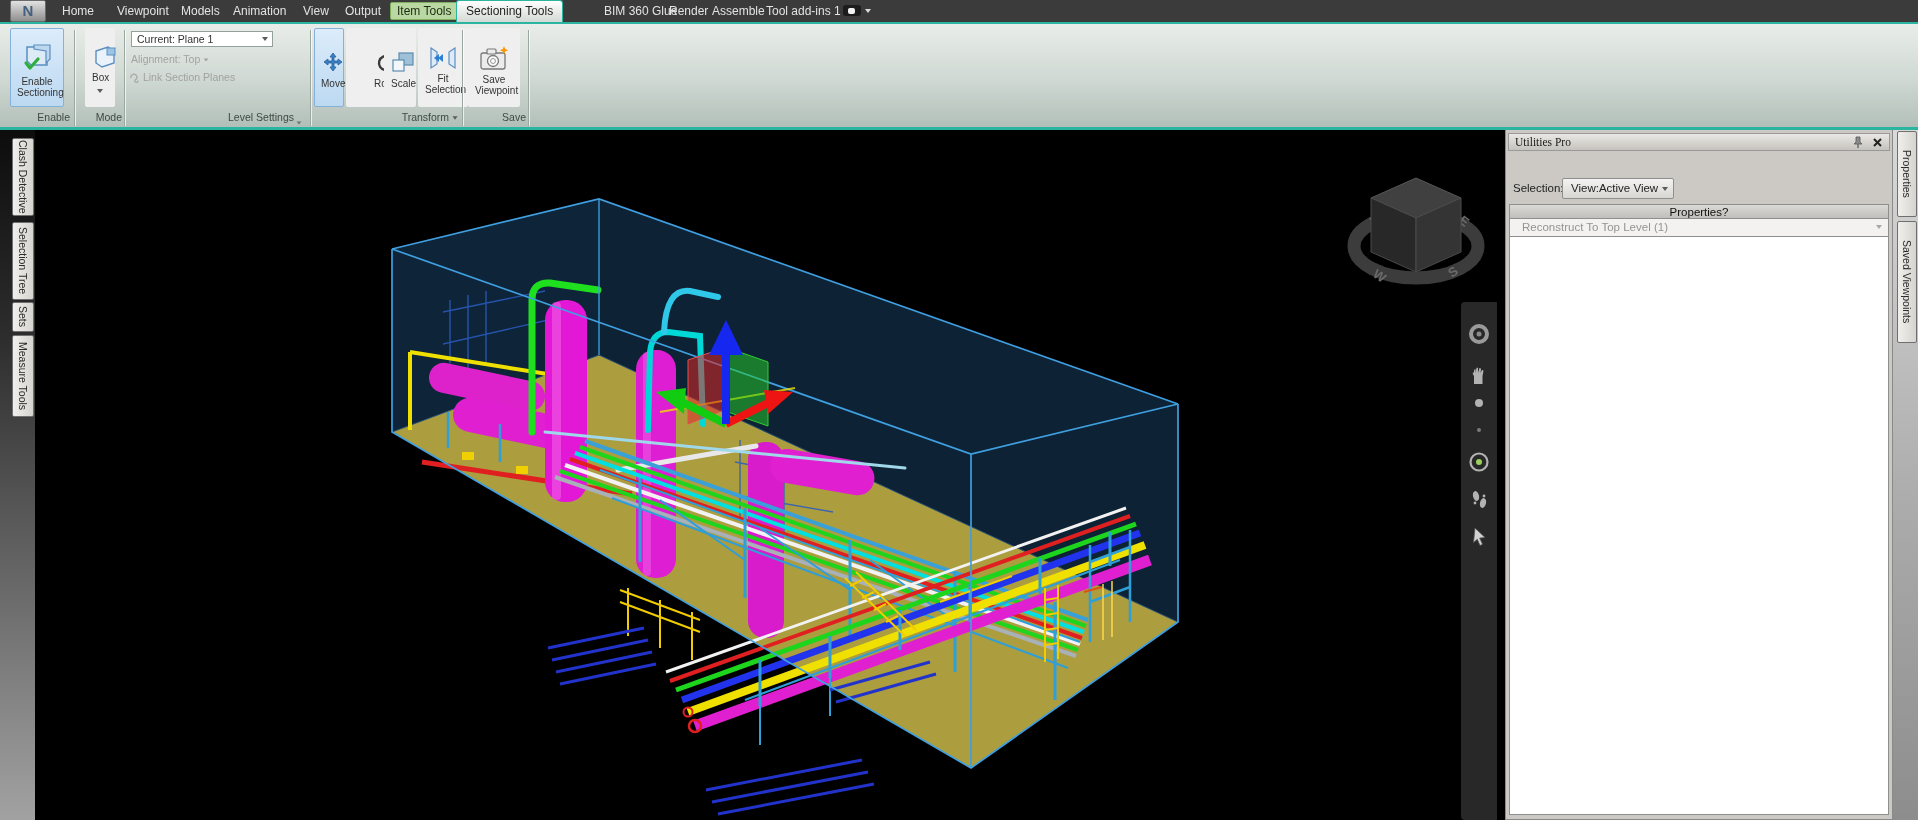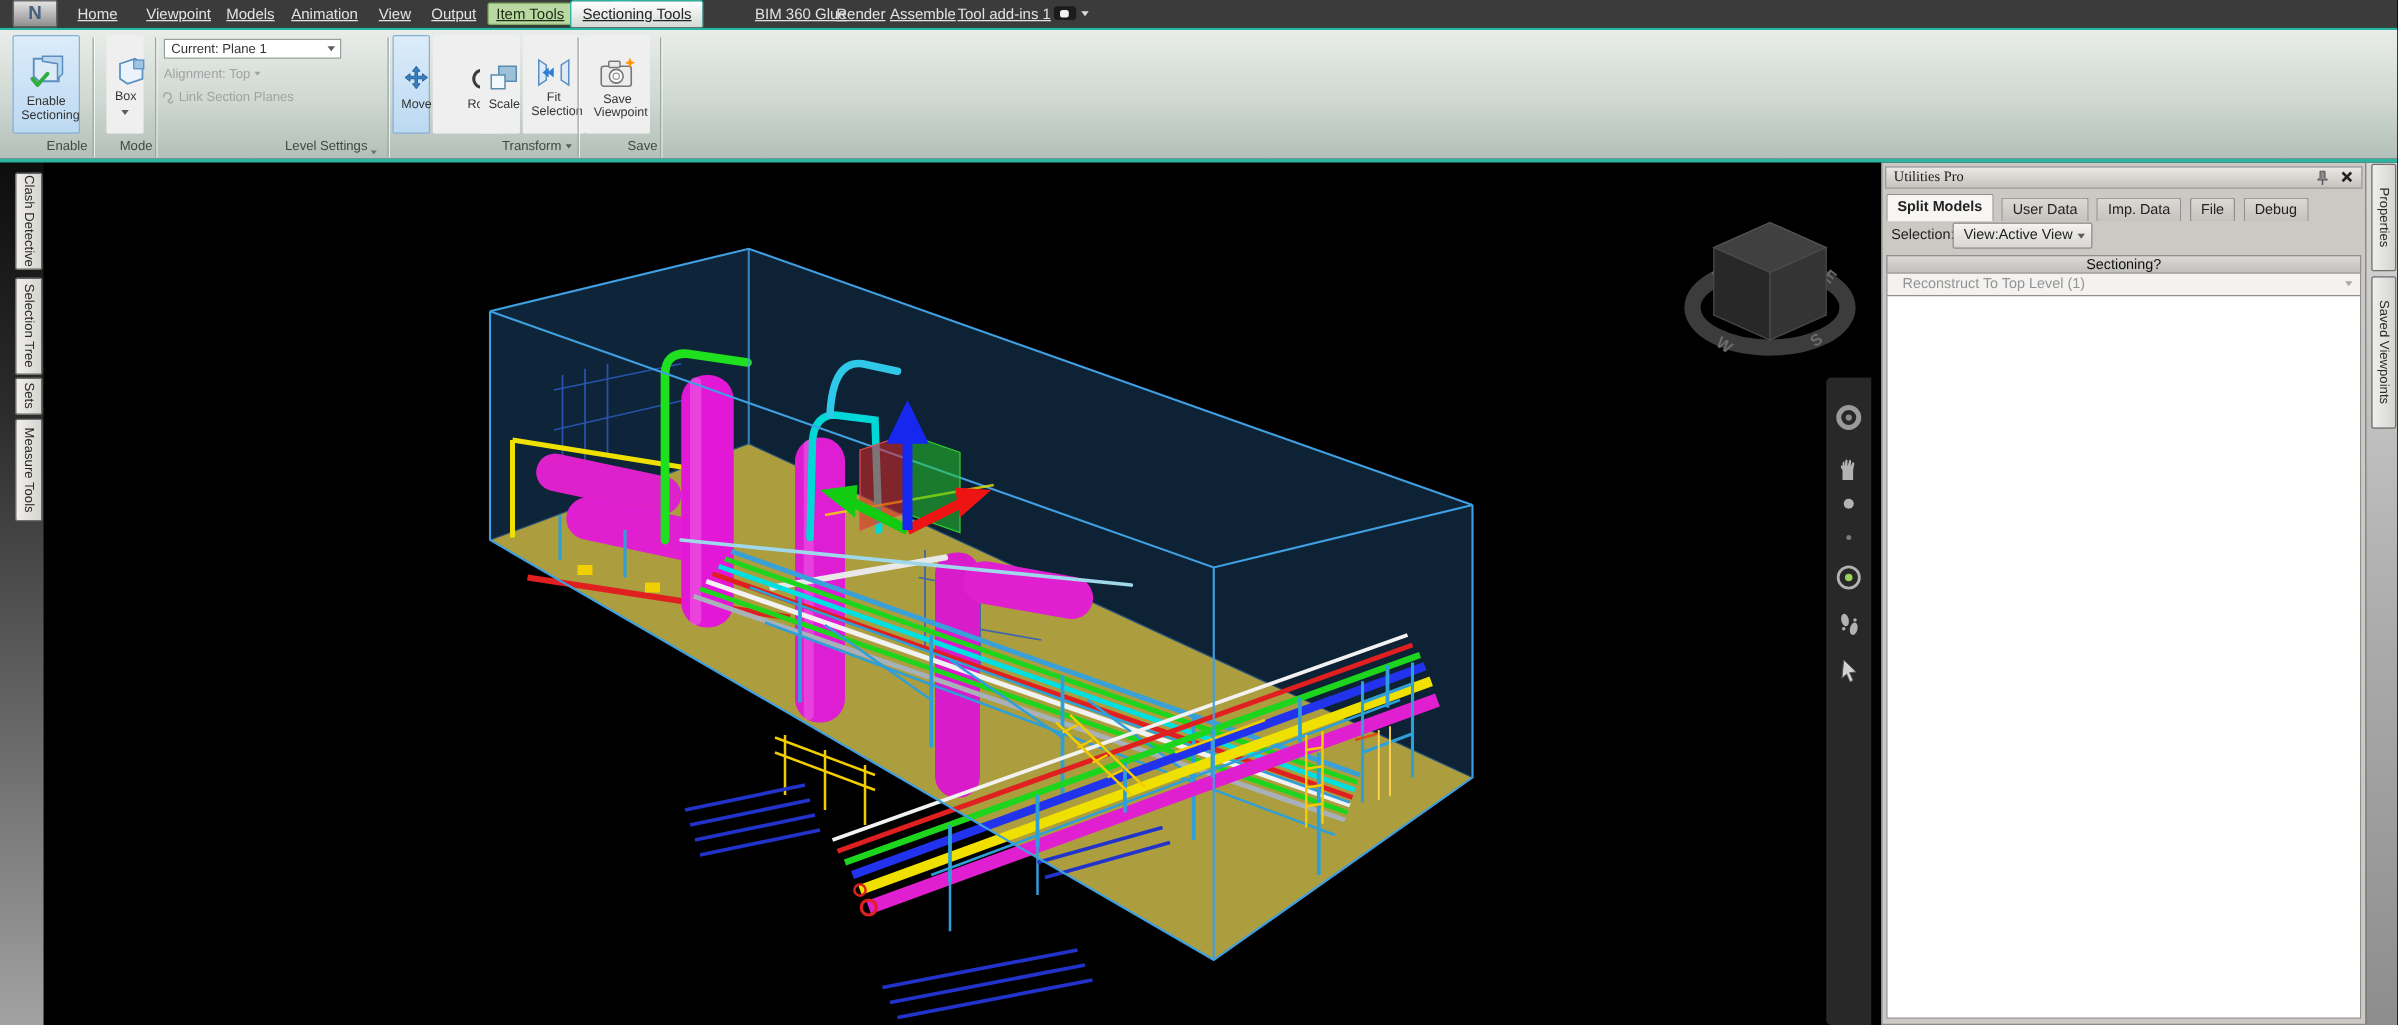--- a/index.html
+++ b/index.html
@@ -5,21 +5,21 @@
   html,body{margin:0;padding:0;}
   body{width:1918px;height:820px;position:relative;overflow:hidden;background:#000;
        font-family:"Liberation Sans",sans-serif;-webkit-font-smoothing:antialiased;}
 
   
   .menubar{position:absolute;left:0;top:0;width:1918px;height:22px;background:#3b3b3b;z-index:30;}
   .titlebar-frag{position:absolute;top:0;height:4px;background:#3a7fd0;}
   .app-icon{position:absolute;left:10px;top:0;width:36px;height:22px;
             background:linear-gradient(180deg,#e2e2e2,#8f8f8f);border:1px solid #6a6a6a;border-radius:2px;
             color:#44607e;font-weight:bold;font-size:15px;line-height:20px;text-align:center;box-sizing:border-box;}
-  .menu-item{position:absolute;top:4px;height:15px;line-height:15px;color:#e3e3e3;font-size:12px;white-space:nowrap;cursor:default;text-decoration:underline;}
+  .menu-item{position:absolute;top:4px;height:15px;line-height:15px;color:#e3e3e3;font-size:12px;white-space:nowrap;cursor:default;}
   .menu-item.hl{top:2px;height:16px;line-height:16px;padding:0 6px;background:#b9d8a2;border:1px solid #7fae5f;
                 border-radius:2px;color:#1d2a14;}
   .menu-item.active{top:0;height:21px;line-height:20px;padding:0 9px;color:#222;
                 background:linear-gradient(180deg,#ffffff,#d3d9d4);border:1px solid #2bb5a0;border-bottom:none;
                 border-radius:3px 3px 0 0;z-index:31;}
   .menu-extra{position:absolute;left:843px;top:5px;width:18px;height:11px;background:#1c1c1c;border-radius:3px;}
   .menu-extra .dot{position:absolute;left:5px;top:2.5px;width:7px;height:6px;background:#f2f2f2;border-radius:2px;}
   .caret{display:inline-block;width:0;height:0;border-left:3.5px solid transparent;border-right:3.5px solid transparent;
          border-top:4px solid #5c5c5c;vertical-align:middle;}
   .caret.white{border-top-color:#dcdcdc;}
@@ -380,29 +380,22 @@
           <path d="M4,1 L8,1 L8,6 L10,8 L2,8 L4,6 Z" fill="#8a8a8a" stroke="#555" stroke-width="0.8"></path>
           <line x1="6" y1="8" x2="6" y2="12" stroke="#555" stroke-width="1.2"></line>
         </svg>
     </span>
     <span class="winbtn" style="right:5px">
       <svg width="11" height="11" viewBox="0 0 11 11">
           <path d="M2,2 L9,9 M9,2 L2,9" stroke="#222" stroke-width="2"></path>
         </svg>
     </span>
   </div>
-  <div class="utabs">
-    <div class="utab active">Split Models</div>
-    <div class="utab">User Data</div>
-    <div class="utab">Imp. Data</div>
-    <div class="utab">File</div>
-    <div class="utab">Debug</div>
-  </div>
   <div class="usel">Selection:</div>
-  <div class="uheader">Sectioning?</div>
+  <div class="uheader">Properties?</div>
   <div class="urow">
     <span>Reconstruct To Top Level (1)</span>
     <span class="caret"></span>
   </div>
   <div class="ulist"></div>
 </div>
 <div class="ucombo">
   <span>View:Active View</span>
   <span class="caret"></span>
 </div>

